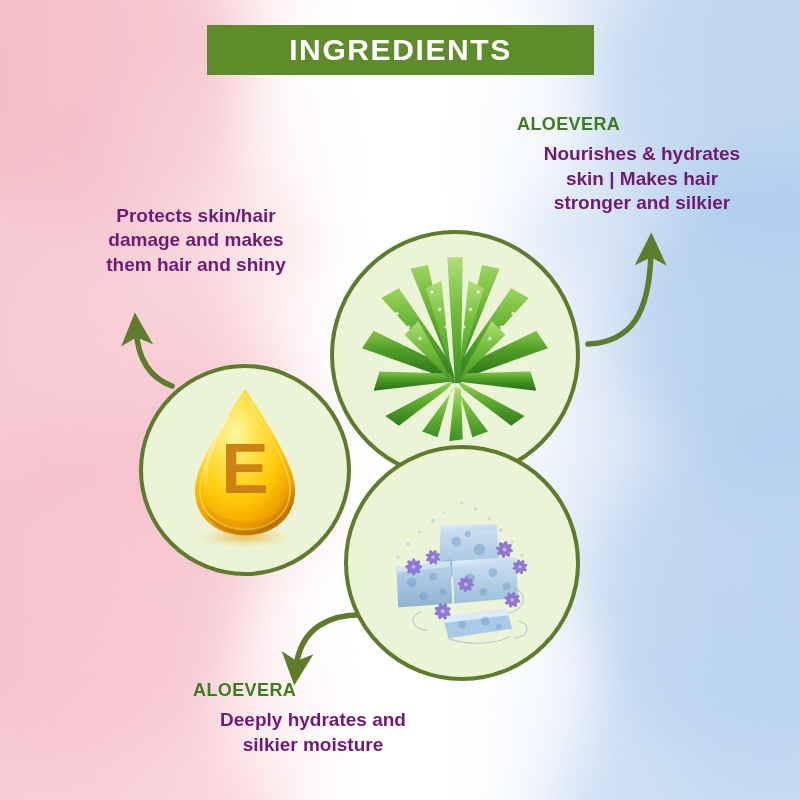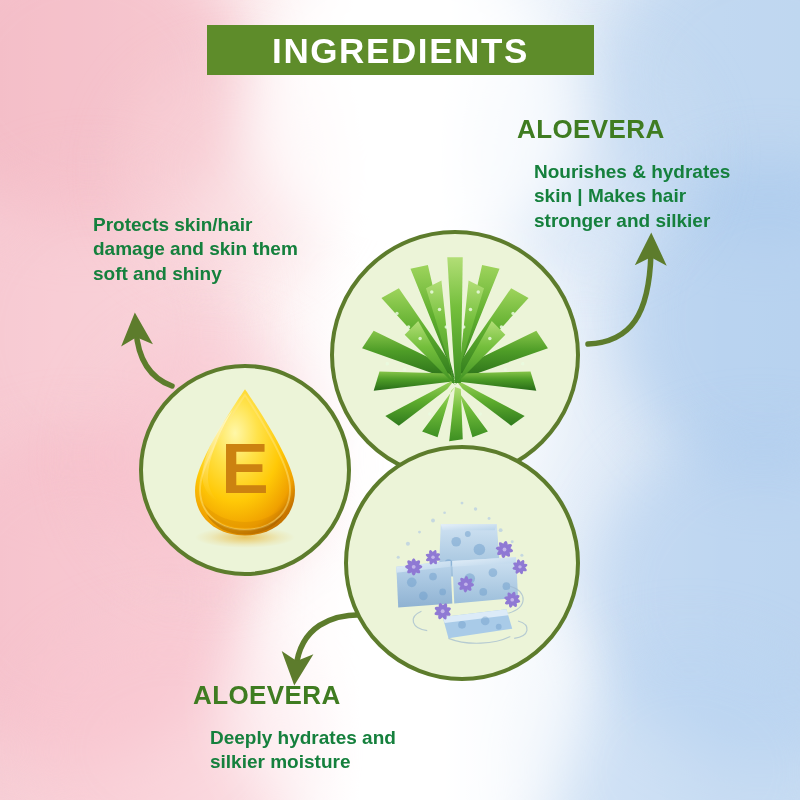--- a/index.html
+++ b/index.html
@@ -67,21 +67,21 @@
     top: 25px;
     width: 387px;
     height: 50px;
     background: #5e8c2a;
     display: flex;
     align-items: center;
     justify-content: center;
   }
   .banner-text {
     color: #ffffff;
-    font-size: 35px;
+    font-size: 30px;
     font-weight: bold;
     letter-spacing: 1.6px;
     line-height: 1;
     white-space: nowrap;
     font-family: "Liberation Sans", sans-serif;
   }
 
   
   .arrows {
     position: absolute;
@@ -103,33 +103,34 @@
 
   .circle-art {
     position: absolute;
     inset: 0;
   }
 
   
   .label-block { position: absolute; }
   .label-title {
     color: #3f7c21;
-    font-size: 26px;
+    font-size: 18px;
     font-weight: bold;
     letter-spacing: .4px;
     line-height: 1.08;
     margin: 0 0 4px 0;
     white-space: nowrap;
   }
   .label-body {
-    color: #15803d;
+    color: #701a75;
     font-size: 19px;
     font-weight: bold;
     line-height: 1.28;
-    margin: 17px;
+    margin: 8px;
+    text-align: center;
   }
   #label-vitamin-e { left: 76px;  top: 196px; width: 240px; }
   #label-aloevera  { left: 517px; top: 115px; width: 250px; }
   #label-glycerine { left: 193px; top: 681px; width: 240px; }
 </style>
 </head>
 <body>
 
 <div id="poster">
 
@@ -417,21 +418,21 @@
             <circle cx="178" cy="122" r="1.8"></circle>
           <circle cx="122" cy="140" r="1.9"></circle>
             <circle cx="98" cy="168" r="2"></circle>
           <circle cx="170" cy="156" r="1.9"></circle>
         </g>
       </g>
     </svg>
   </div>
 
   <div class="label-block" id="label-vitamin-e">
-    <div class="label-body">Protects skin/hair damage and skin them soft and shiny</div>
+    <div class="label-body">Protects skin/hair damage and makes them hair and shiny</div>
   </div>
 
   <div class="label-block" id="label-aloevera">
     <div class="label-title">ALOEVERA</div>
     <div class="label-body">Nourishes &amp; hydrates skin | Makes hair stronger and silkier</div>
   </div>
 
   <div class="label-block" id="label-glycerine">
     <div class="label-title">ALOEVERA</div>
     <div class="label-body">Deeply hydrates and silkier moisture</div>

